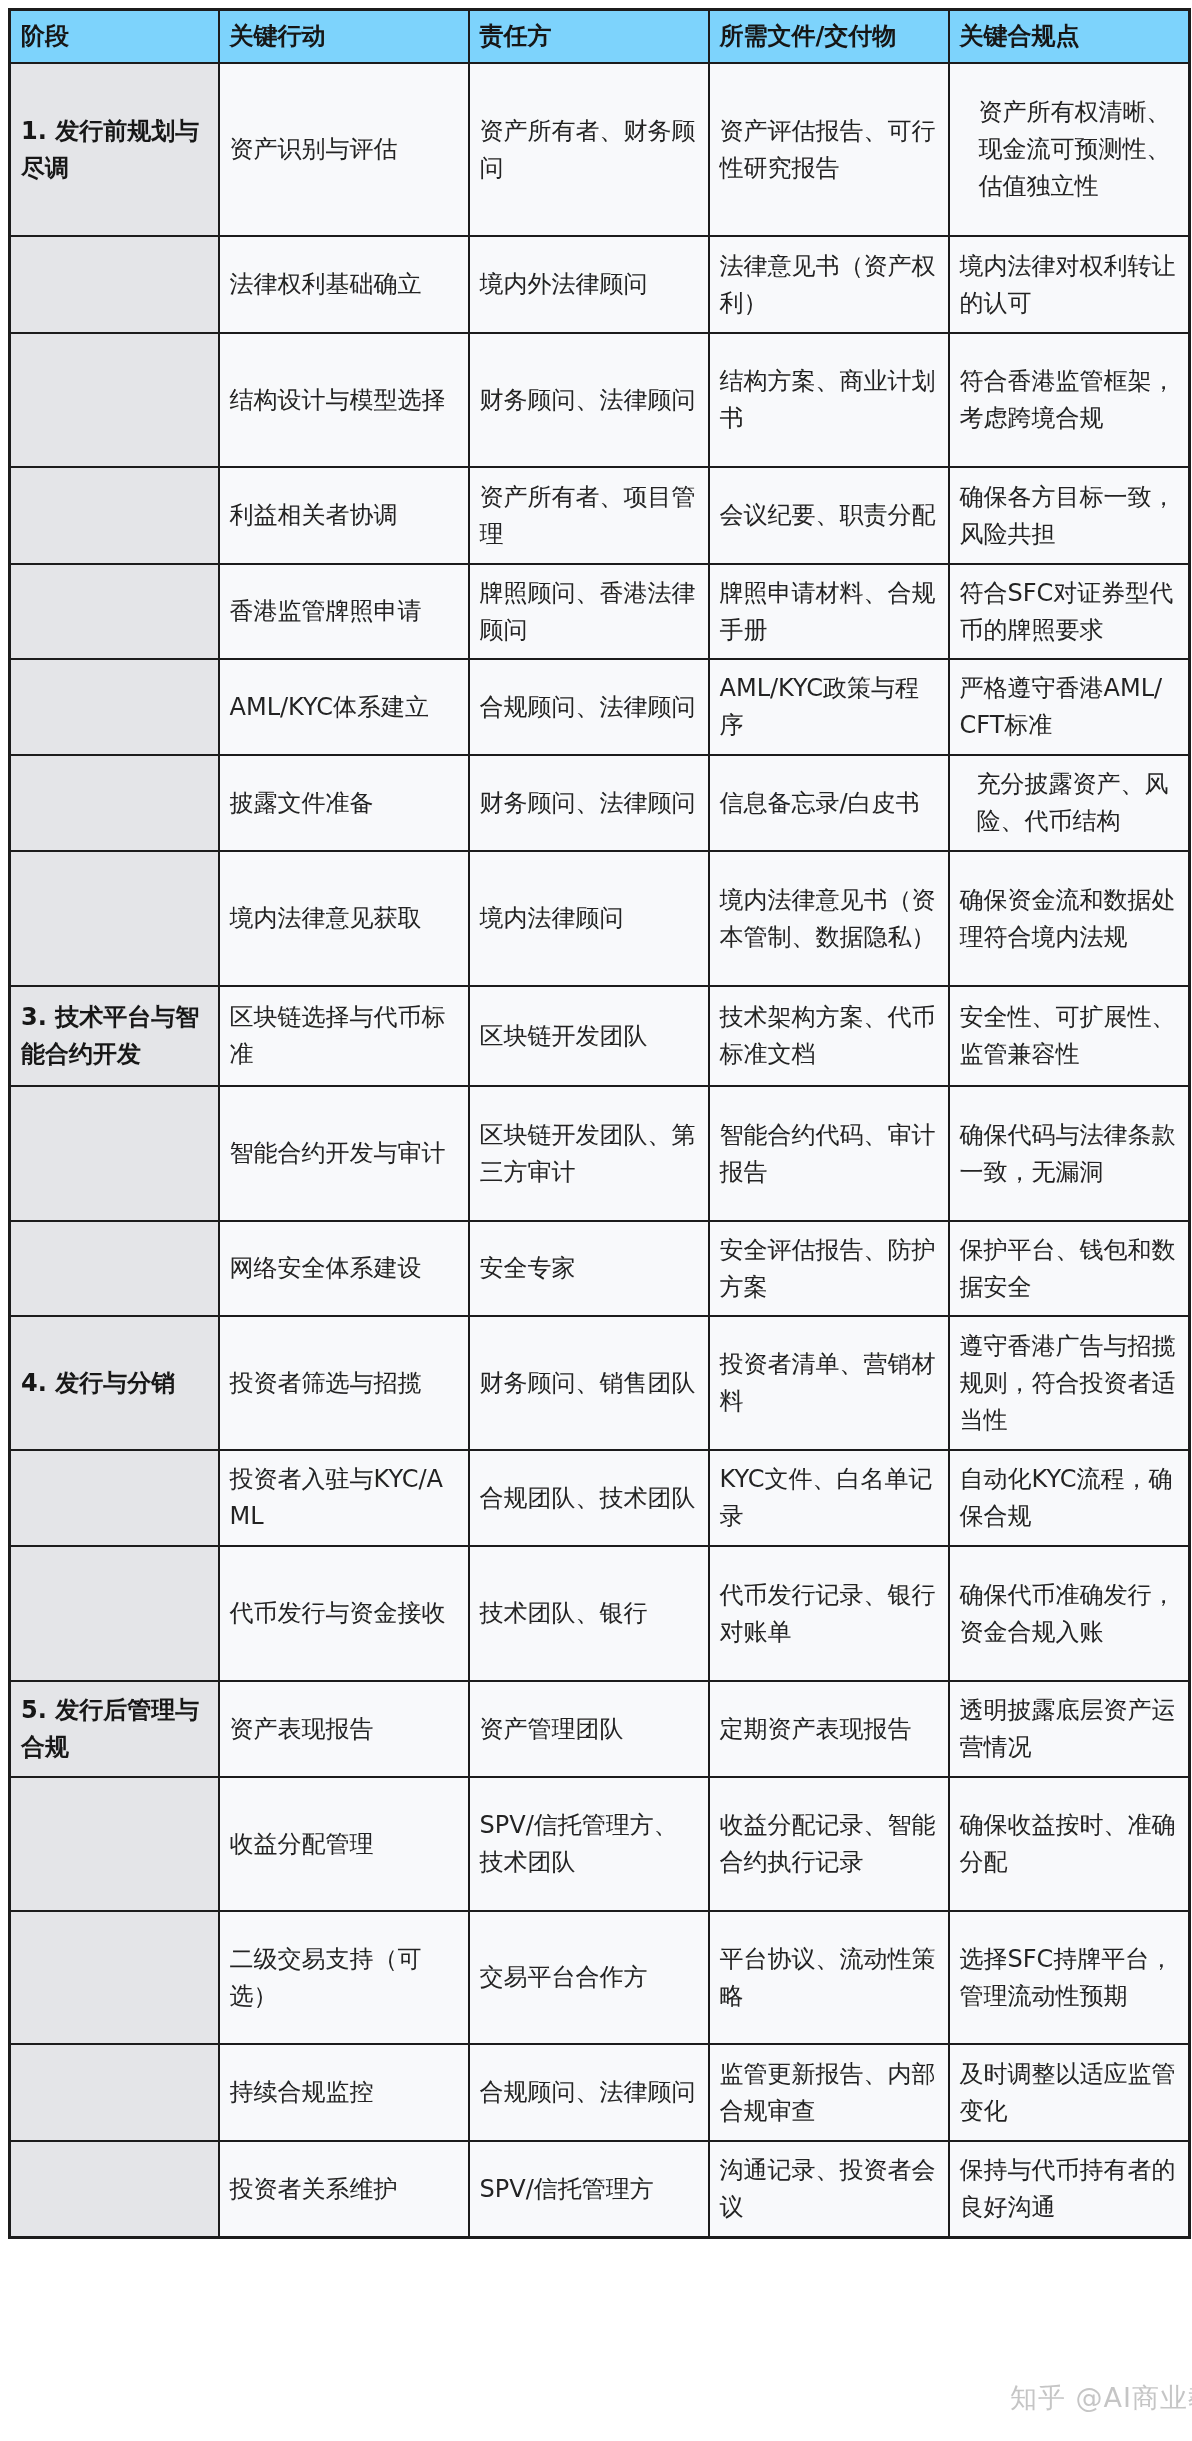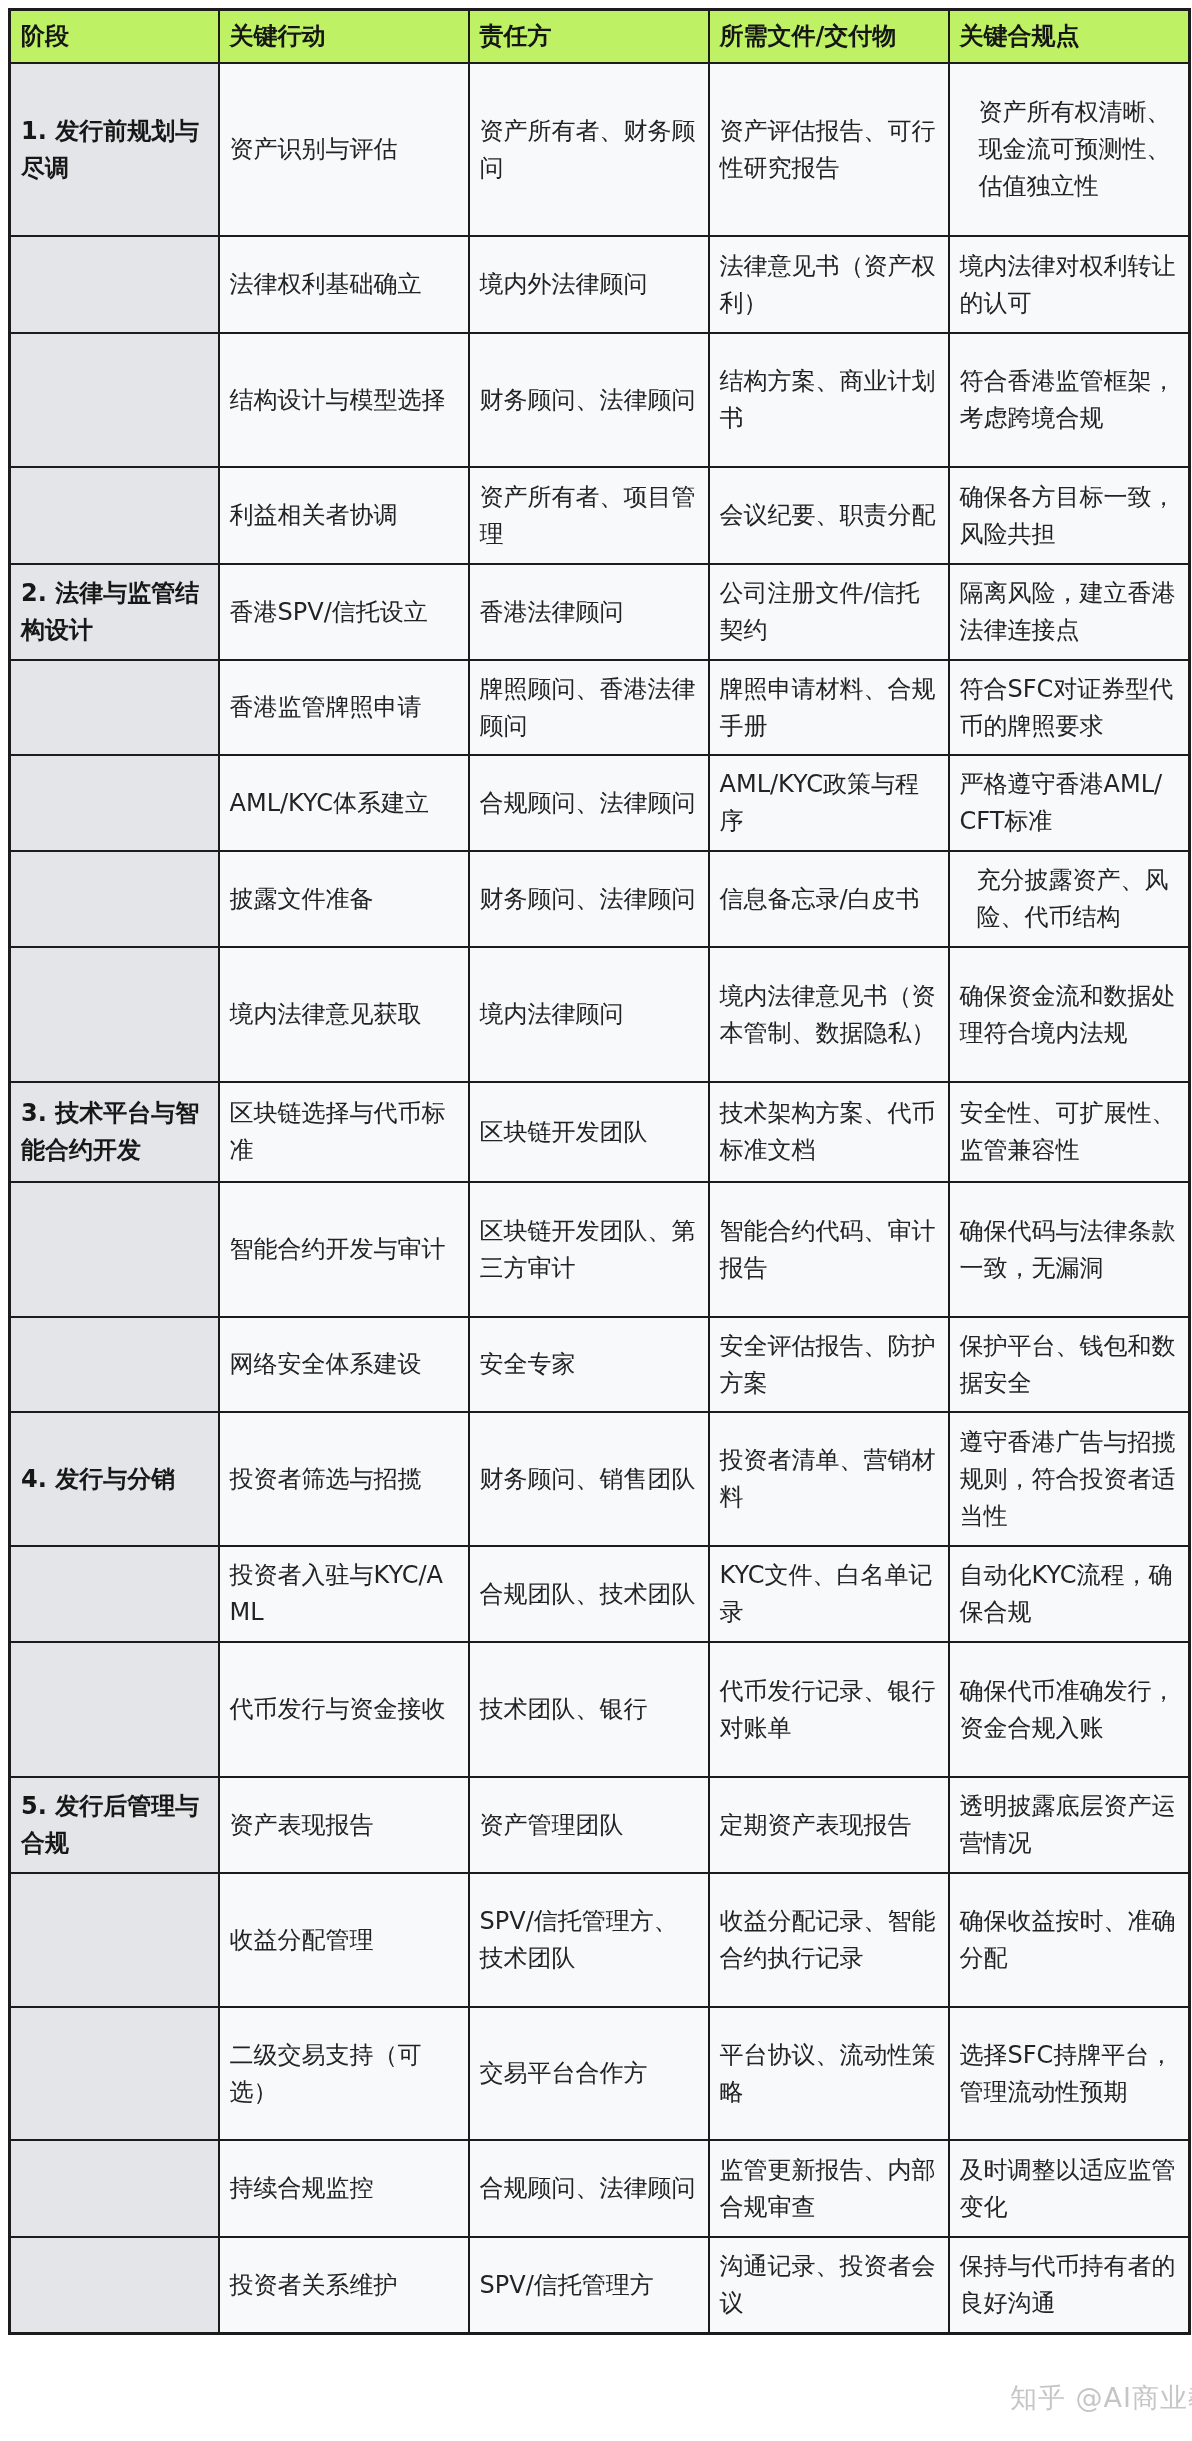--- a/index.html
+++ b/index.html
@@ -33,21 +33,21 @@
     border: 2px solid #1c1c1c;
     padding: 0 10px;
     font-size: 24px;
     line-height: 37px;
     vertical-align: middle;
     text-align: left;
     word-break: break-all;
     overflow: hidden;
   }
   table.plan thead th {
-    background: #bef264;
+    background: #7dd3fc;
     font-weight: bold;
     height: 51px;
     color: #161616;
   }
   table.plan td.phase {
     background: #e4e5e8;
     font-weight: bold;
     color: #171717;
   }
   table.plan td.cell {
@@ -107,27 +107,20 @@
         <td class="cell" style="height: 132px;">结构方案、商业计划书</td>
         <td class="cell" style="height: 132px;">符合香港监管框架，考虑跨境合规</td>
       </tr>
       <tr style="height: 97px; margin-top: 28px;">
         <td class="phase" style="height: 95px;"></td>
         <td class="cell" style="height: 95px;">利益相关者协调</td>
         <td class="cell" style="height: 95px;">资产所有者、项目管理</td>
         <td class="cell" style="height: 95px;">会议纪要、职责分配</td>
         <td class="cell" style="height: 95px;">确保各方目标一致，风险共担</td>
       </tr>
-      <tr style="height: 96px;">
-        <td class="phase" style="height: 94px;">2. 法律与监管结构设计</td>
-        <td class="cell" style="height: 94px;">香港SPV/信托设立</td>
-        <td class="cell" style="height: 94px;">香港法律顾问</td>
-        <td class="cell" style="height: 94px;">公司注册文件/信托契约</td>
-        <td class="cell" style="height: 94px;">隔离风险，建立香港法律连接点</td>
-      </tr>
       <tr style="height: 95px;">
         <td class="phase" style="height: 93px;"></td>
         <td class="cell" style="height: 93px;">香港监管牌照申请</td>
         <td class="cell" style="height: 93px;">牌照顾问、香港法律顾问</td>
         <td class="cell" style="height: 93px;">牌照申请材料、合规手册</td>
         <td class="cell" style="height: 93px;">符合SFC对证券型代币的牌照要求</td>
       </tr>
       <tr style="height: 96px;">
         <td class="phase" style="height: 94px;"></td>
         <td class="cell" style="height: 94px;">AML/KYC体系建立</td>

